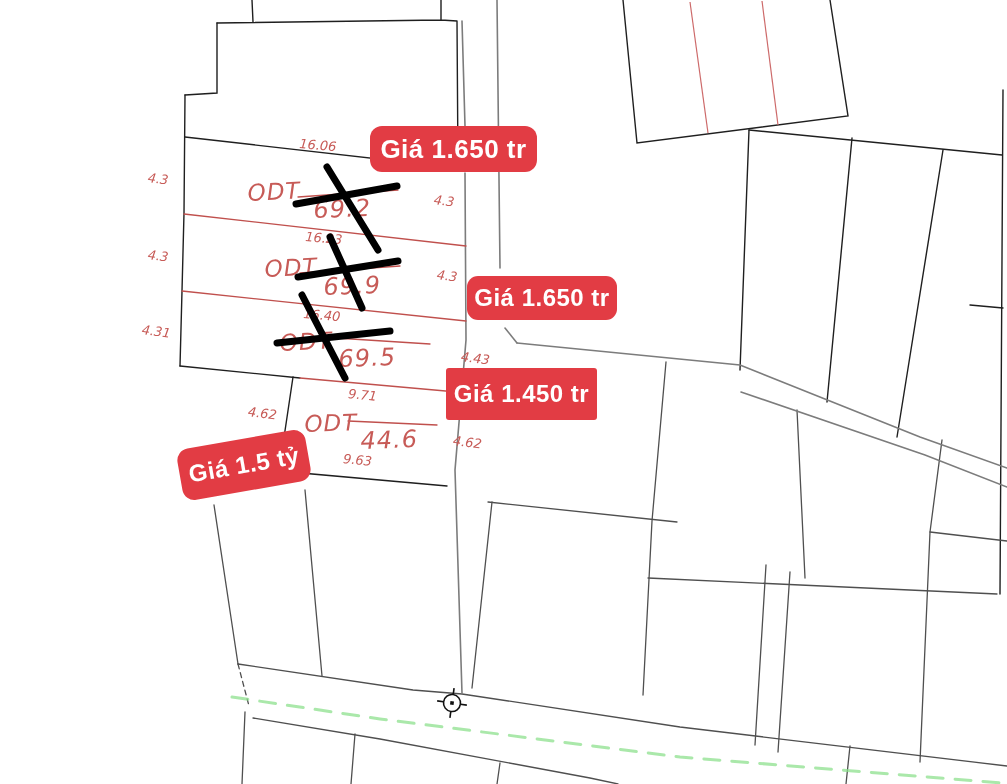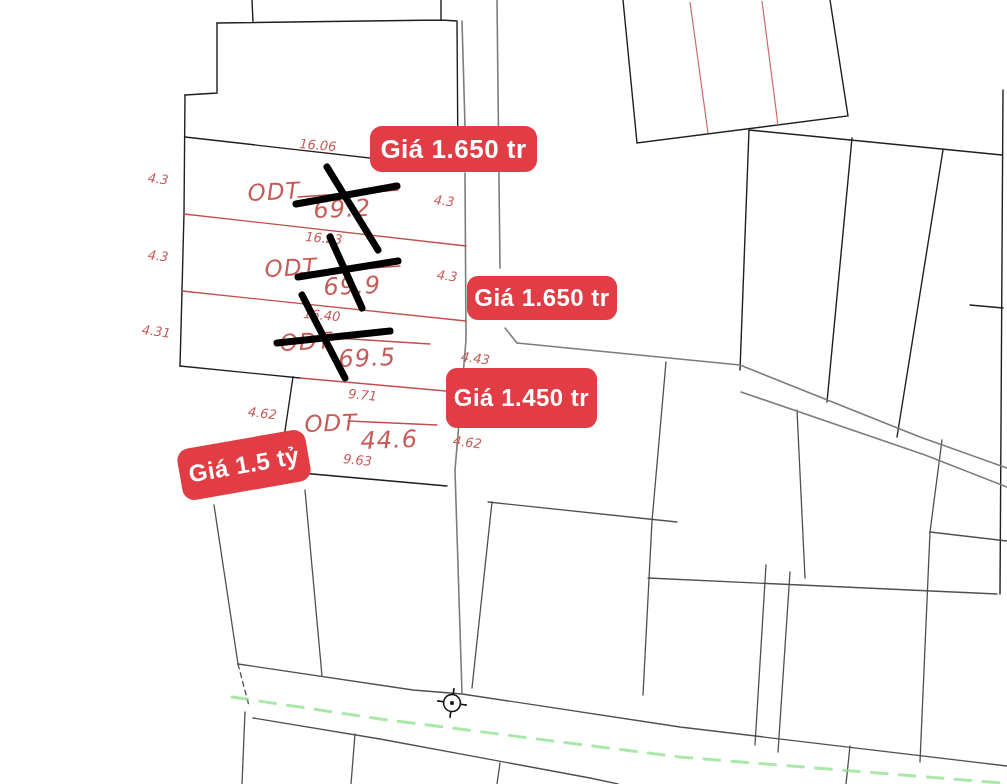--- a/index.html
+++ b/index.html
@@ -129,16 +129,16 @@
           <path d="M0,8.5 L0,15"></path>
         <path d="M-15,0 L-8.5,0"></path>
           <path d="M8.5,0 L15,0"></path>
       </g>
       <rect x="-1.8" y="-1.8" width="3.6" height="3.6" fill="#111111"></rect>
     </g>
   </svg>
 
   <div class="badge" style="left:370px;top:126px;width:167px;height:46px;font-size:26px;">Giá 1.650 tr</div>
   <div class="badge" style="left:467px;top:276px;width:150px;height:44px;font-size:24px;border-radius:11px;">Giá 1.650 tr</div>
-  <div class="badge" style="left:446px;top:368px;width:151px;height:60px;font-size:24px;border-radius:11px;">Giá 1.450 tr</div>
+  <div class="badge" style="left:446px;top:368px;width:151px;height:52px;font-size:24px;border-radius:3px;">Giá 1.450 tr</div>
   <div class="badge" style="left:179px;top:439px;width:130px;height:52px;font-size:24px;transform:rotate(-10deg);">Giá 1.5 tỷ</div>
 
 </div>
 
 </body></html>

